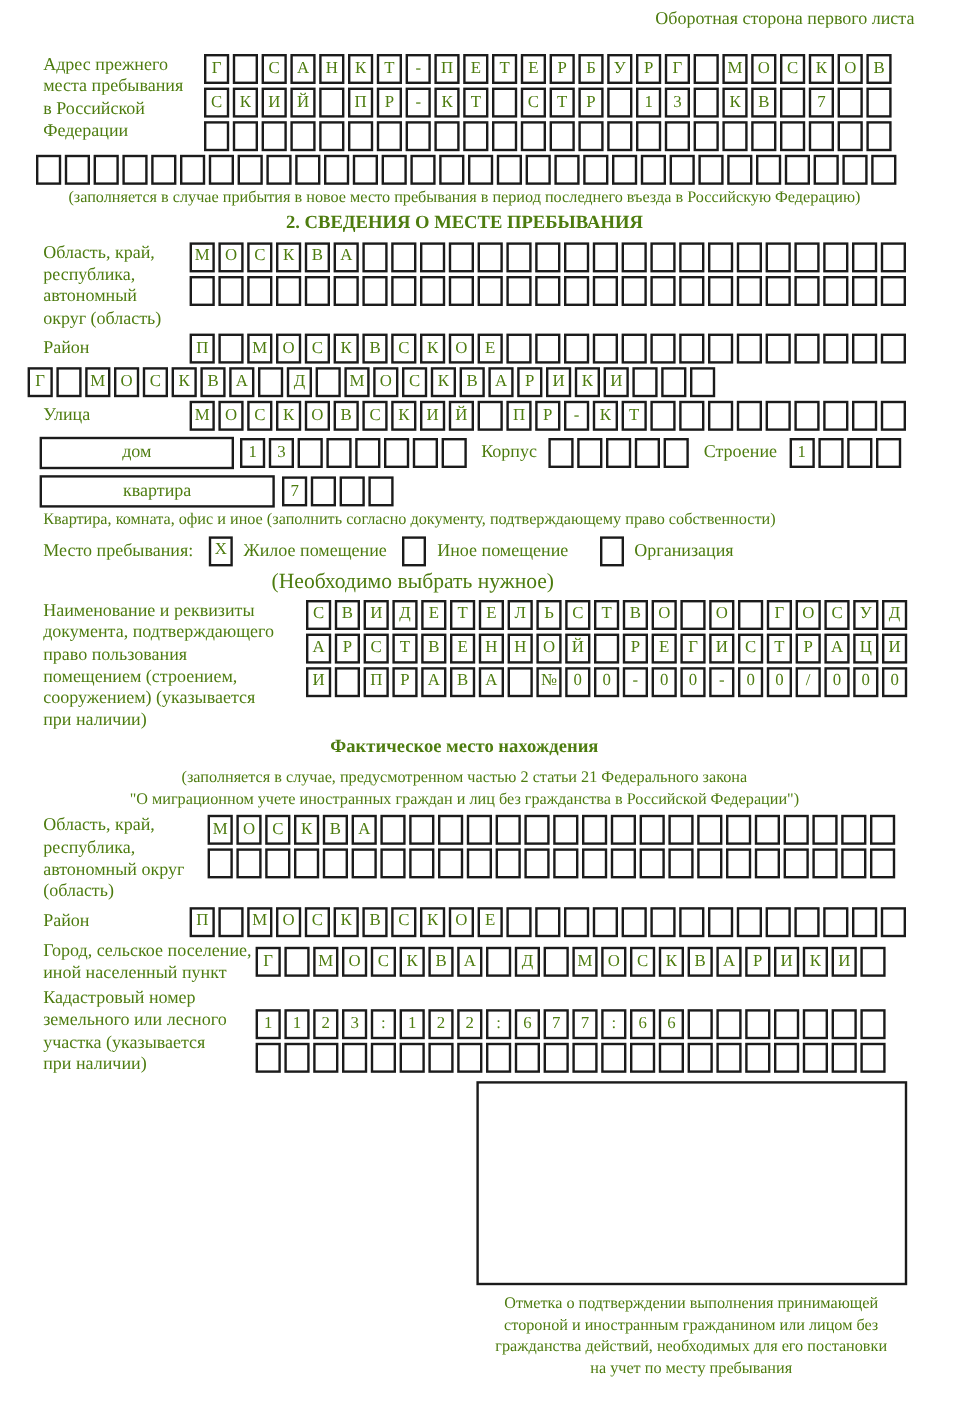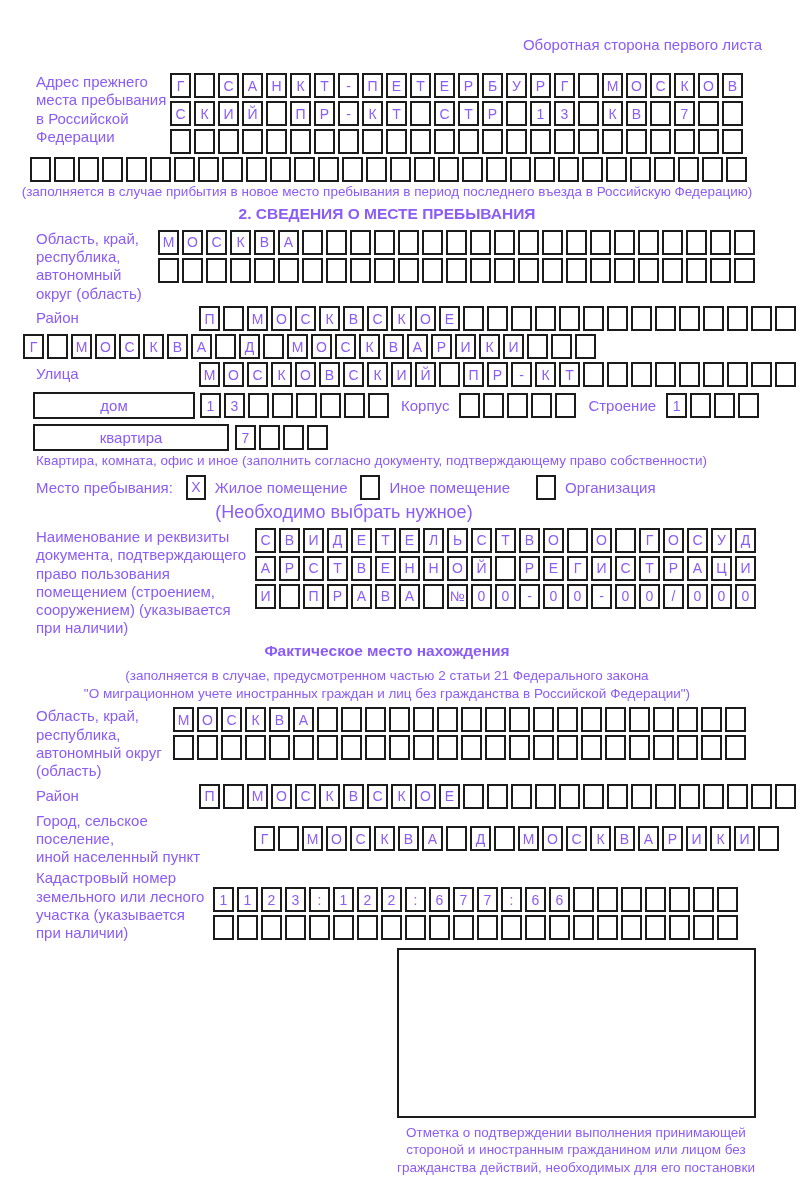--- a/index.html
+++ b/index.html
@@ -1,25 +1,25 @@
 <!DOCTYPE html>
 <html><head>
 <meta charset="utf-8">
 <style>
   * { box-sizing: border-box; }
   html, body { margin: 0; padding: 0; background: #ffffff; }
   .page {
-    width: 800px; height: 1180px; background: #fff; color: #8b5cf6;
-    font-family: Liberation Sans, sans-serif;
-    font-size: 15px; padding: 28px 34px 0 8px; overflow: hidden; position: relative;
+    width: 800px; height: 1180px; background: #fff; color: #4d7c0f;
+    font-family: Liberation Serif, serif;
+    font-size: 15px; padding: 0 34px 0 8px; overflow: hidden; position: relative;
   }
   .top-note { text-align: right; font-size: 15px; margin: 8px 4px 20px 0; }
 
   .field { display: flex; align-items: flex-start; margin-bottom: 3px; }
-  .field.vc { align-items: center; gap: 41px; }
+  .field.vc { align-items: center; }
   .flabel { flex: none; white-space: pre-line; line-height: 1.22; padding-left: 28px; }
   .w150 { width: 150px; }
   .w162 { width: 162px; }
   .w165 { width: 165px; }
   .w205 { width: 205px; }
   .w247 { width: 247px; }
 
   .cellrow { display: flex; gap: 3px; flex: none; }
   .rows { display: flex; flex-direction: column; gap: 3px; }
   .cell {

